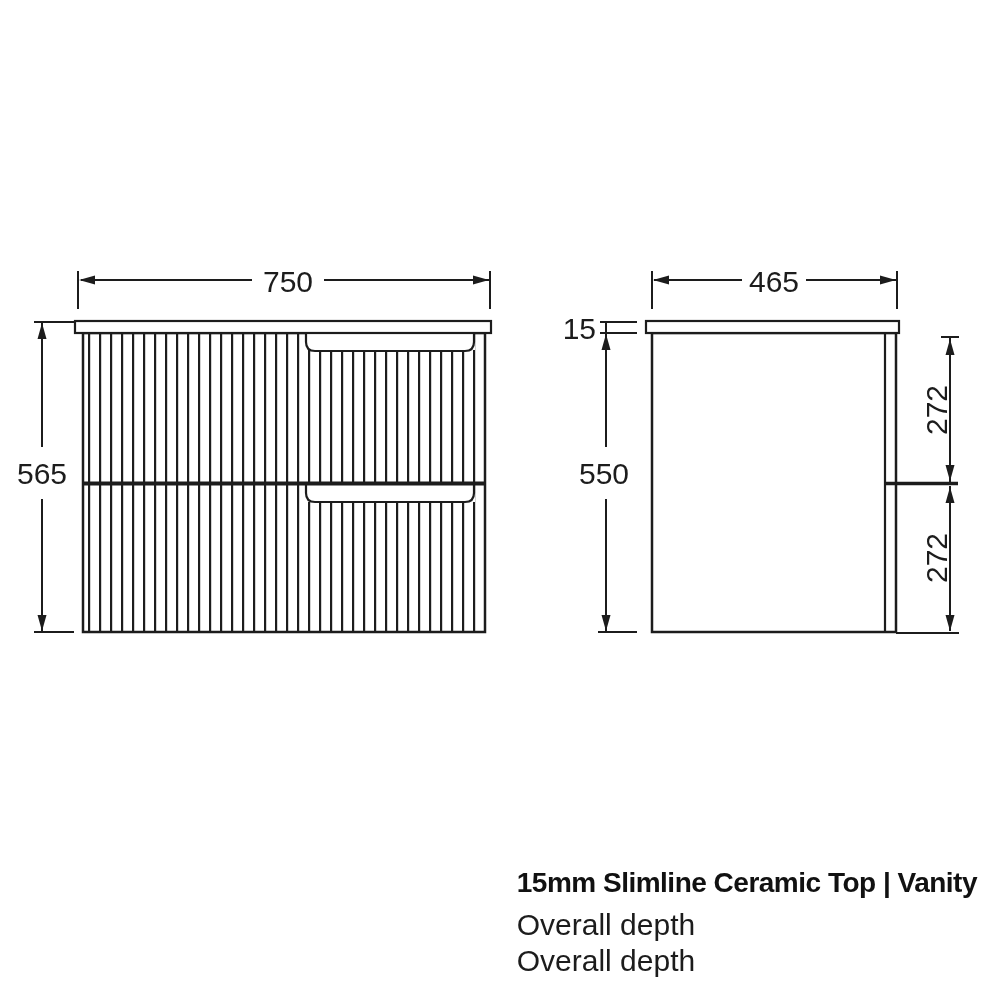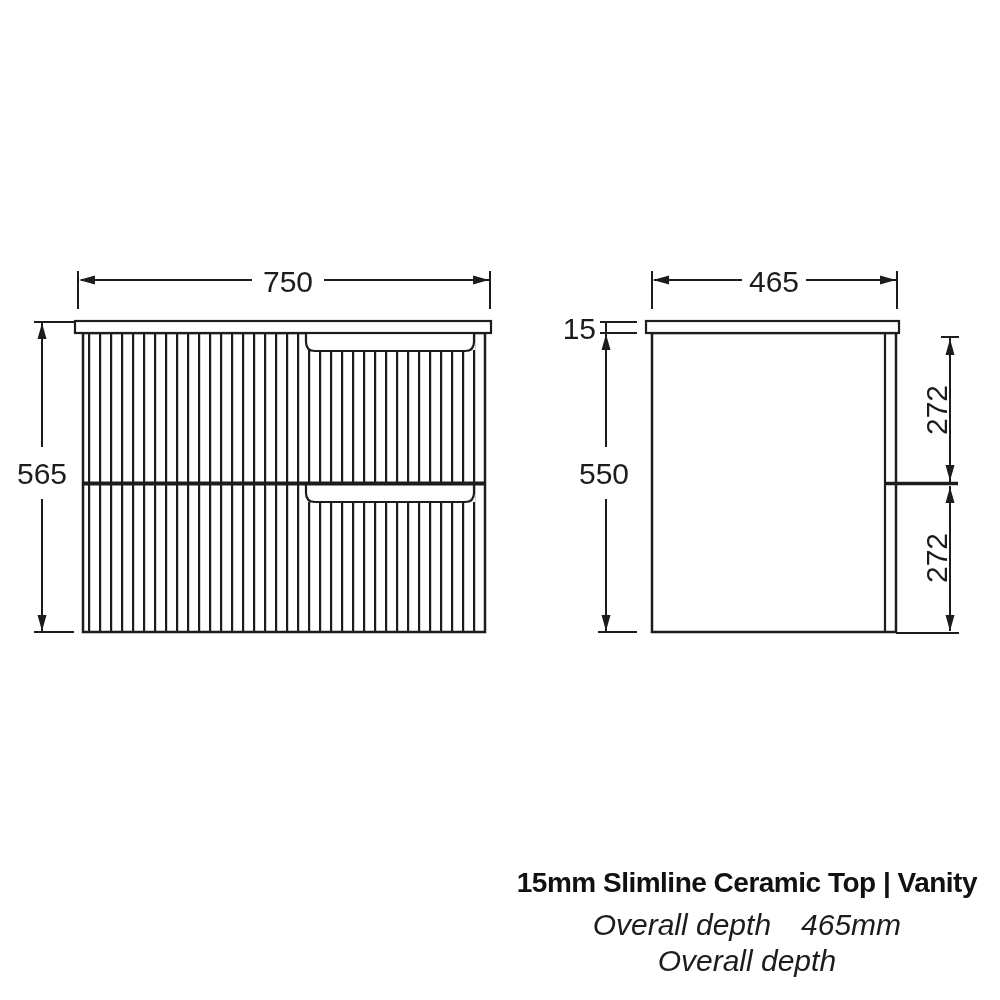--- a/index.html
+++ b/index.html
@@ -37,26 +37,25 @@
     font-size: 28px;
     font-weight: bold;
     letter-spacing: -0.5px;
     line-height: 40px;
   }
   .spec-table {
     margin-top: 4px;
   }
   .spec-row {
     display: flex;
-    justify-content: center;
+    justify-content: flex-start;
     align-items: baseline;
     font-size: 30px;
     line-height: 36px;
     color: #1c1c1c;
-    font-style: italic;
   }
   .spec-row .spec-label {
     text-align: right;
   }
   .spec-row .spec-value {
     display: inline-block;
     min-width: 112px;
     margin-left: 18px;
     text-align: right;
   }
@@ -160,21 +159,20 @@
       <polygon points="950,631 945.5,615 954.5,615" fill="#1c1c1c" stroke="none"></polygon>
     </g>
     <text x="936" y="558" text-anchor="middle" dominant-baseline="central" transform="rotate(-90 936 558)">272</text>
   </svg>
 
   <div class="title-block">
     <div class="main-title">15mm Slimline Ceramic Top | Vanity</div>
     <div class="spec-table">
       <div class="spec-row">
         <span class="spec-label">Overall depth</span>
-        <span class="spec-value">465mm</span>
       </div>
       <div class="spec-row">
         <span class="spec-label">Overall depth</span>
       </div>
     </div>
   </div>
 
 </div>
 
 </body></html>

